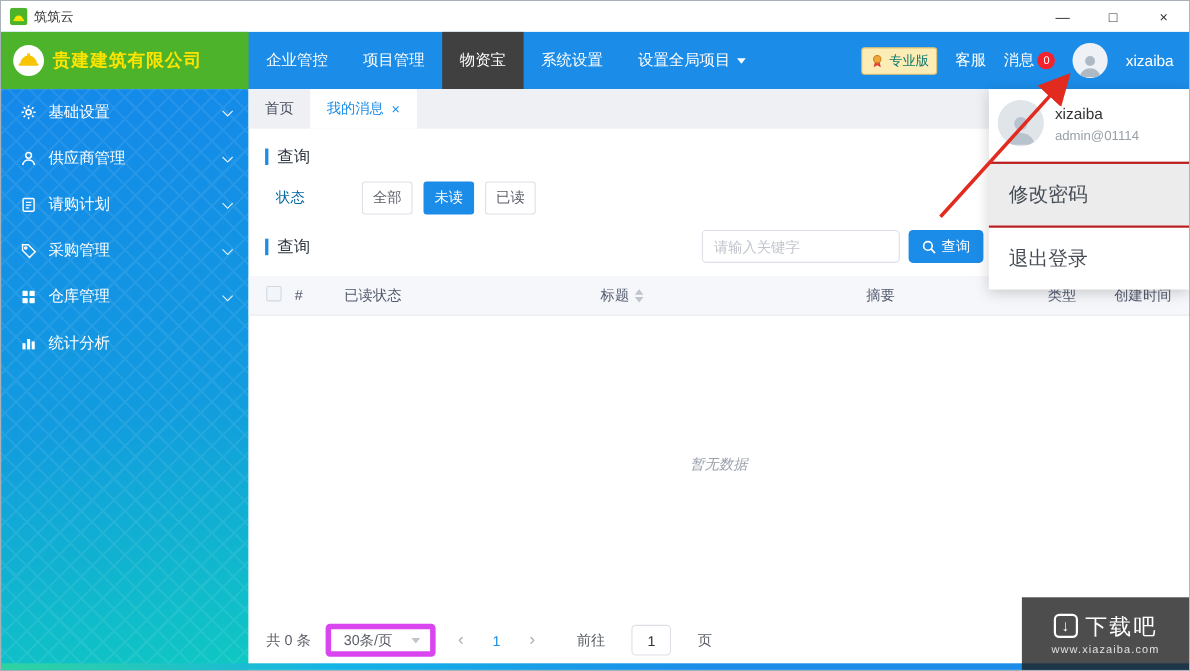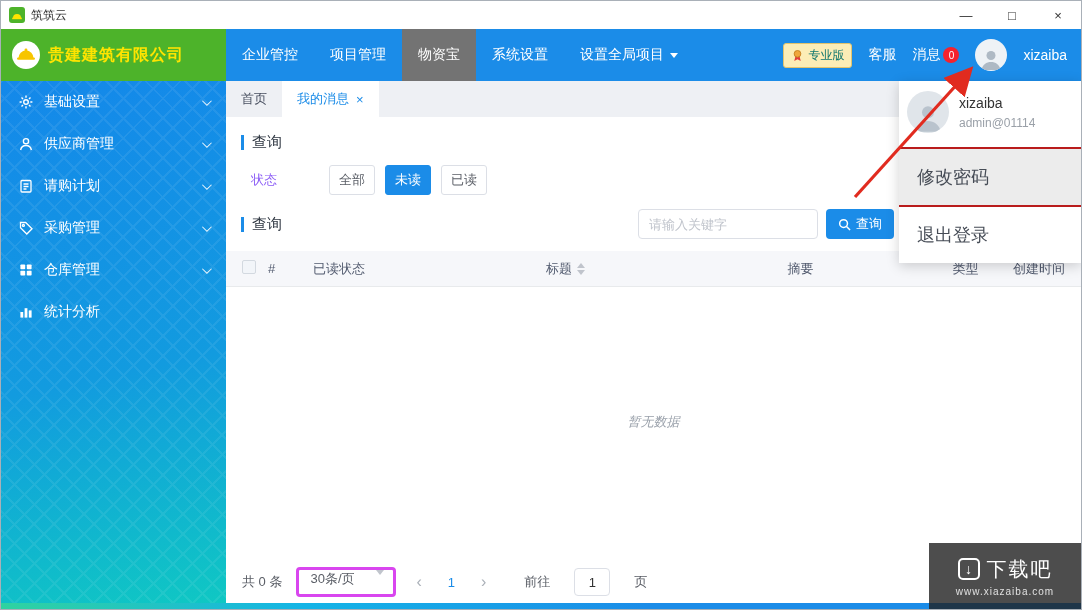--- a/index.html
+++ b/index.html
@@ -17,21 +17,21 @@
   .win-btn { width:46px; display:flex; align-items:center; justify-content:center;
              font-size:13px; color:#333; cursor:default; }
 
   
   .header { height:52px; background:#1b8ce8; display:flex; align-items:stretch;justify-content:space-between; }
   .logo { width:225px; flex:none; background:#4db32a; display:flex; align-items:center;
           padding:0 10px; gap:7px; }
   .logo-text { color:#ffe400; font-weight:bold; font-size:16px; letter-spacing:1px; white-space:nowrap; }
   .nav { display:flex; }
   .nav-item { color:#fff; font-size:14px; padding:0 16px; display:flex; align-items:center; gap:6px; }
-  .nav-item.active { background:#737373; }
+  .nav-item.active { background:#404040; }
   .caret-down { width:0; height:0; border-left:4px solid transparent; border-right:4px solid transparent;
                 border-top:5px solid #fff; }
   .header-right { margin-left:auto; display:flex; align-items:center; gap:16px; padding-right:14px; }
   .pro-badge { background:#fcedb6; border:1px solid #e3c46d; color:#0f766e; font-size:12px;
                padding:3px 7px; border-radius:3px; display:flex; align-items:center; gap:4px; }
   .hr-link { color:#fff; font-size:14px; }
   .msg { color:#fff; font-size:14px; display:flex; align-items:center; gap:3px; }
   .msg-badge { background:#f5222d; color:#fff; font-size:10px; min-width:16px; height:16px;
                border-radius:8px; display:flex; align-items:center; justify-content:center; padding:0 4px; }
   .avatar { width:32px; height:32px; border-radius:50%; background:#eef2f6; display:flex;
@@ -56,21 +56,21 @@
   .tabbar { height:36px; background:#eef0f4; display:flex; }
   .tab { padding:0 15px; display:flex; align-items:center; font-size:13px; color:#495060; gap:7px; }
   .tab.active { background:#fff; color:#1b8ce8; }
   .tab-close { font-size:13px; color:#1b8ce8; }
 
   .section-head { display:flex; align-items:center; margin:14px 15px 0; height:22px; }
   .blue-bar { width:3px; height:15px; background:#1b8ce8; margin-right:8px; }
   .section-title { font-size:15px; color:#2d3540; }
 
   .status-row { display:flex; align-items:center; margin:12px 15px 2px; }
-  .status-label { width:88px; padding-left:10px; font-size:13px; color:#8b5cf6; }
+  .status-label { width:88px; padding-left:10px; font-size:13px; color:#0369a1; }
   .chip-btn { min-width:42px; padding:5px 9px; font-size:13px; border:1px solid #dcdfe6;
               border-radius:3px; background:#fff; color:#5a5e66; margin-right:10px; text-align:center; }
   .chip-btn.active { background:#1b8ce8; border-color:#1b8ce8; color:#fff; }
 
   .query-row { display:flex; align-items:center; margin:14px 15px 0; }
   .search-group { margin-left:auto; margin-right:172px; display:flex; align-items:center; }
   .search-input { width:180px; height:30px; border:1px solid #dcdfe6; border-radius:4px;
                   padding:0 10px; font-size:13px; color:#333; outline:none; }
   .search-input::placeholder { color:#c0c4cc; }
   .search-btn { height:30px; margin-left:8px; background:#1b8ce8; color:#fff; border:none;
@@ -91,22 +91,22 @@
                border-top:5px solid #c0c4cc; }
   .th-summary { width:235px; text-align:center; }
   .th-type { width:95px; text-align:center; }
   .th-ctime { flex:1; }
 
   .tbody-empty { height:270px; display:flex; align-items:center; justify-content:center;
                  color:#99a0aa; font-size:13px;font-style:italic; }
 
   .pagebar { display:flex; align-items:center; padding-left:16px; margin-top:10px;
              font-size:13px; color:#5a5e66; gap:14px; }
-  .page-size { border:3px solid #d946ef; border-radius:4px; height:30px; display:flex;
-               align-items:flex-start; padding:0 9px 0 11px; gap:14px; color:#5a5e66; width:100px;
+  .page-size { border:5px solid #d946ef; border-radius:4px; height:30px; display:flex;
+               align-items:center; padding:0 9px 0 11px; gap:14px; color:#5a5e66; width:100px;
                justify-content:space-between; }
   .select-caret { width:0;height:0;border-left:4px solid transparent;border-right:4px solid transparent;
                   border-top:5px solid #c0c4cc; }
   .pg-arrow { color:#aab0b8; font-size:16px; padding:0 6px; }
   .pg-num { color:#1b8ce8; padding:0 6px; }
   .goto { display:flex; align-items:center; gap:24px; margin-left:18px; }
   .goto-input { width:36px; height:28px; border:1px solid #dcdfe6; border-radius:4px;
                 text-align:center; font-size:13px; color:#333; outline:none; }
 
   

